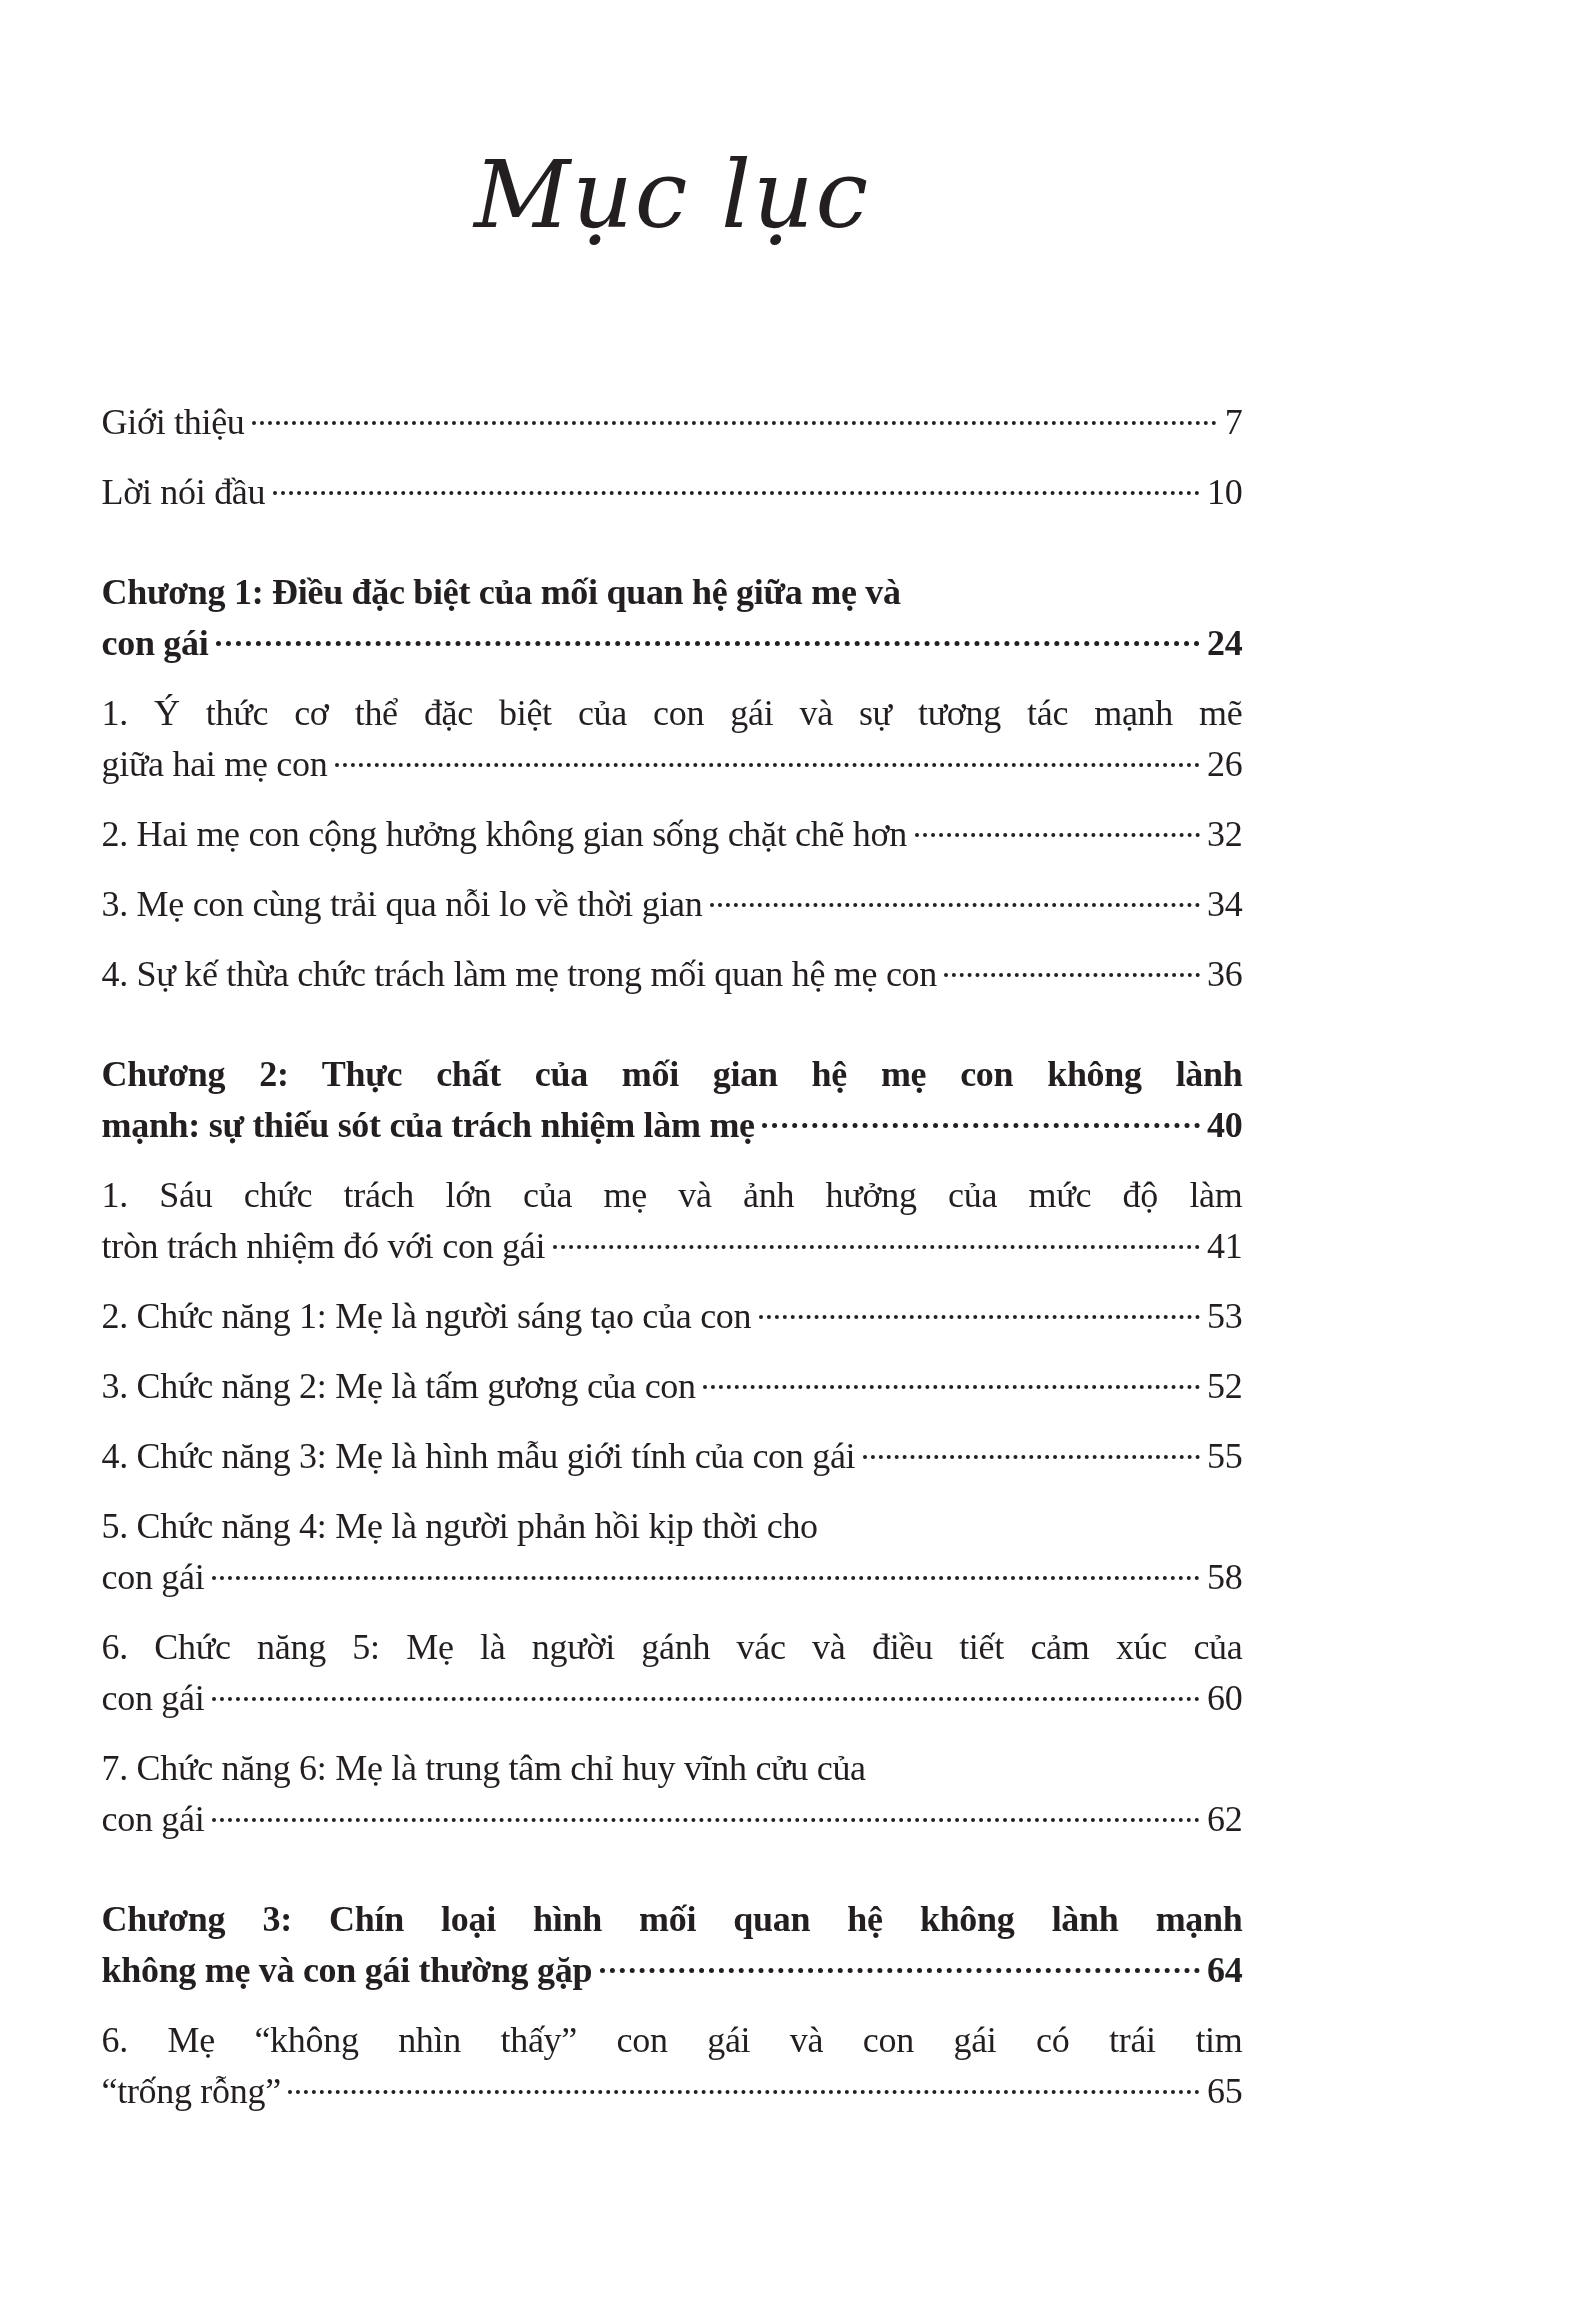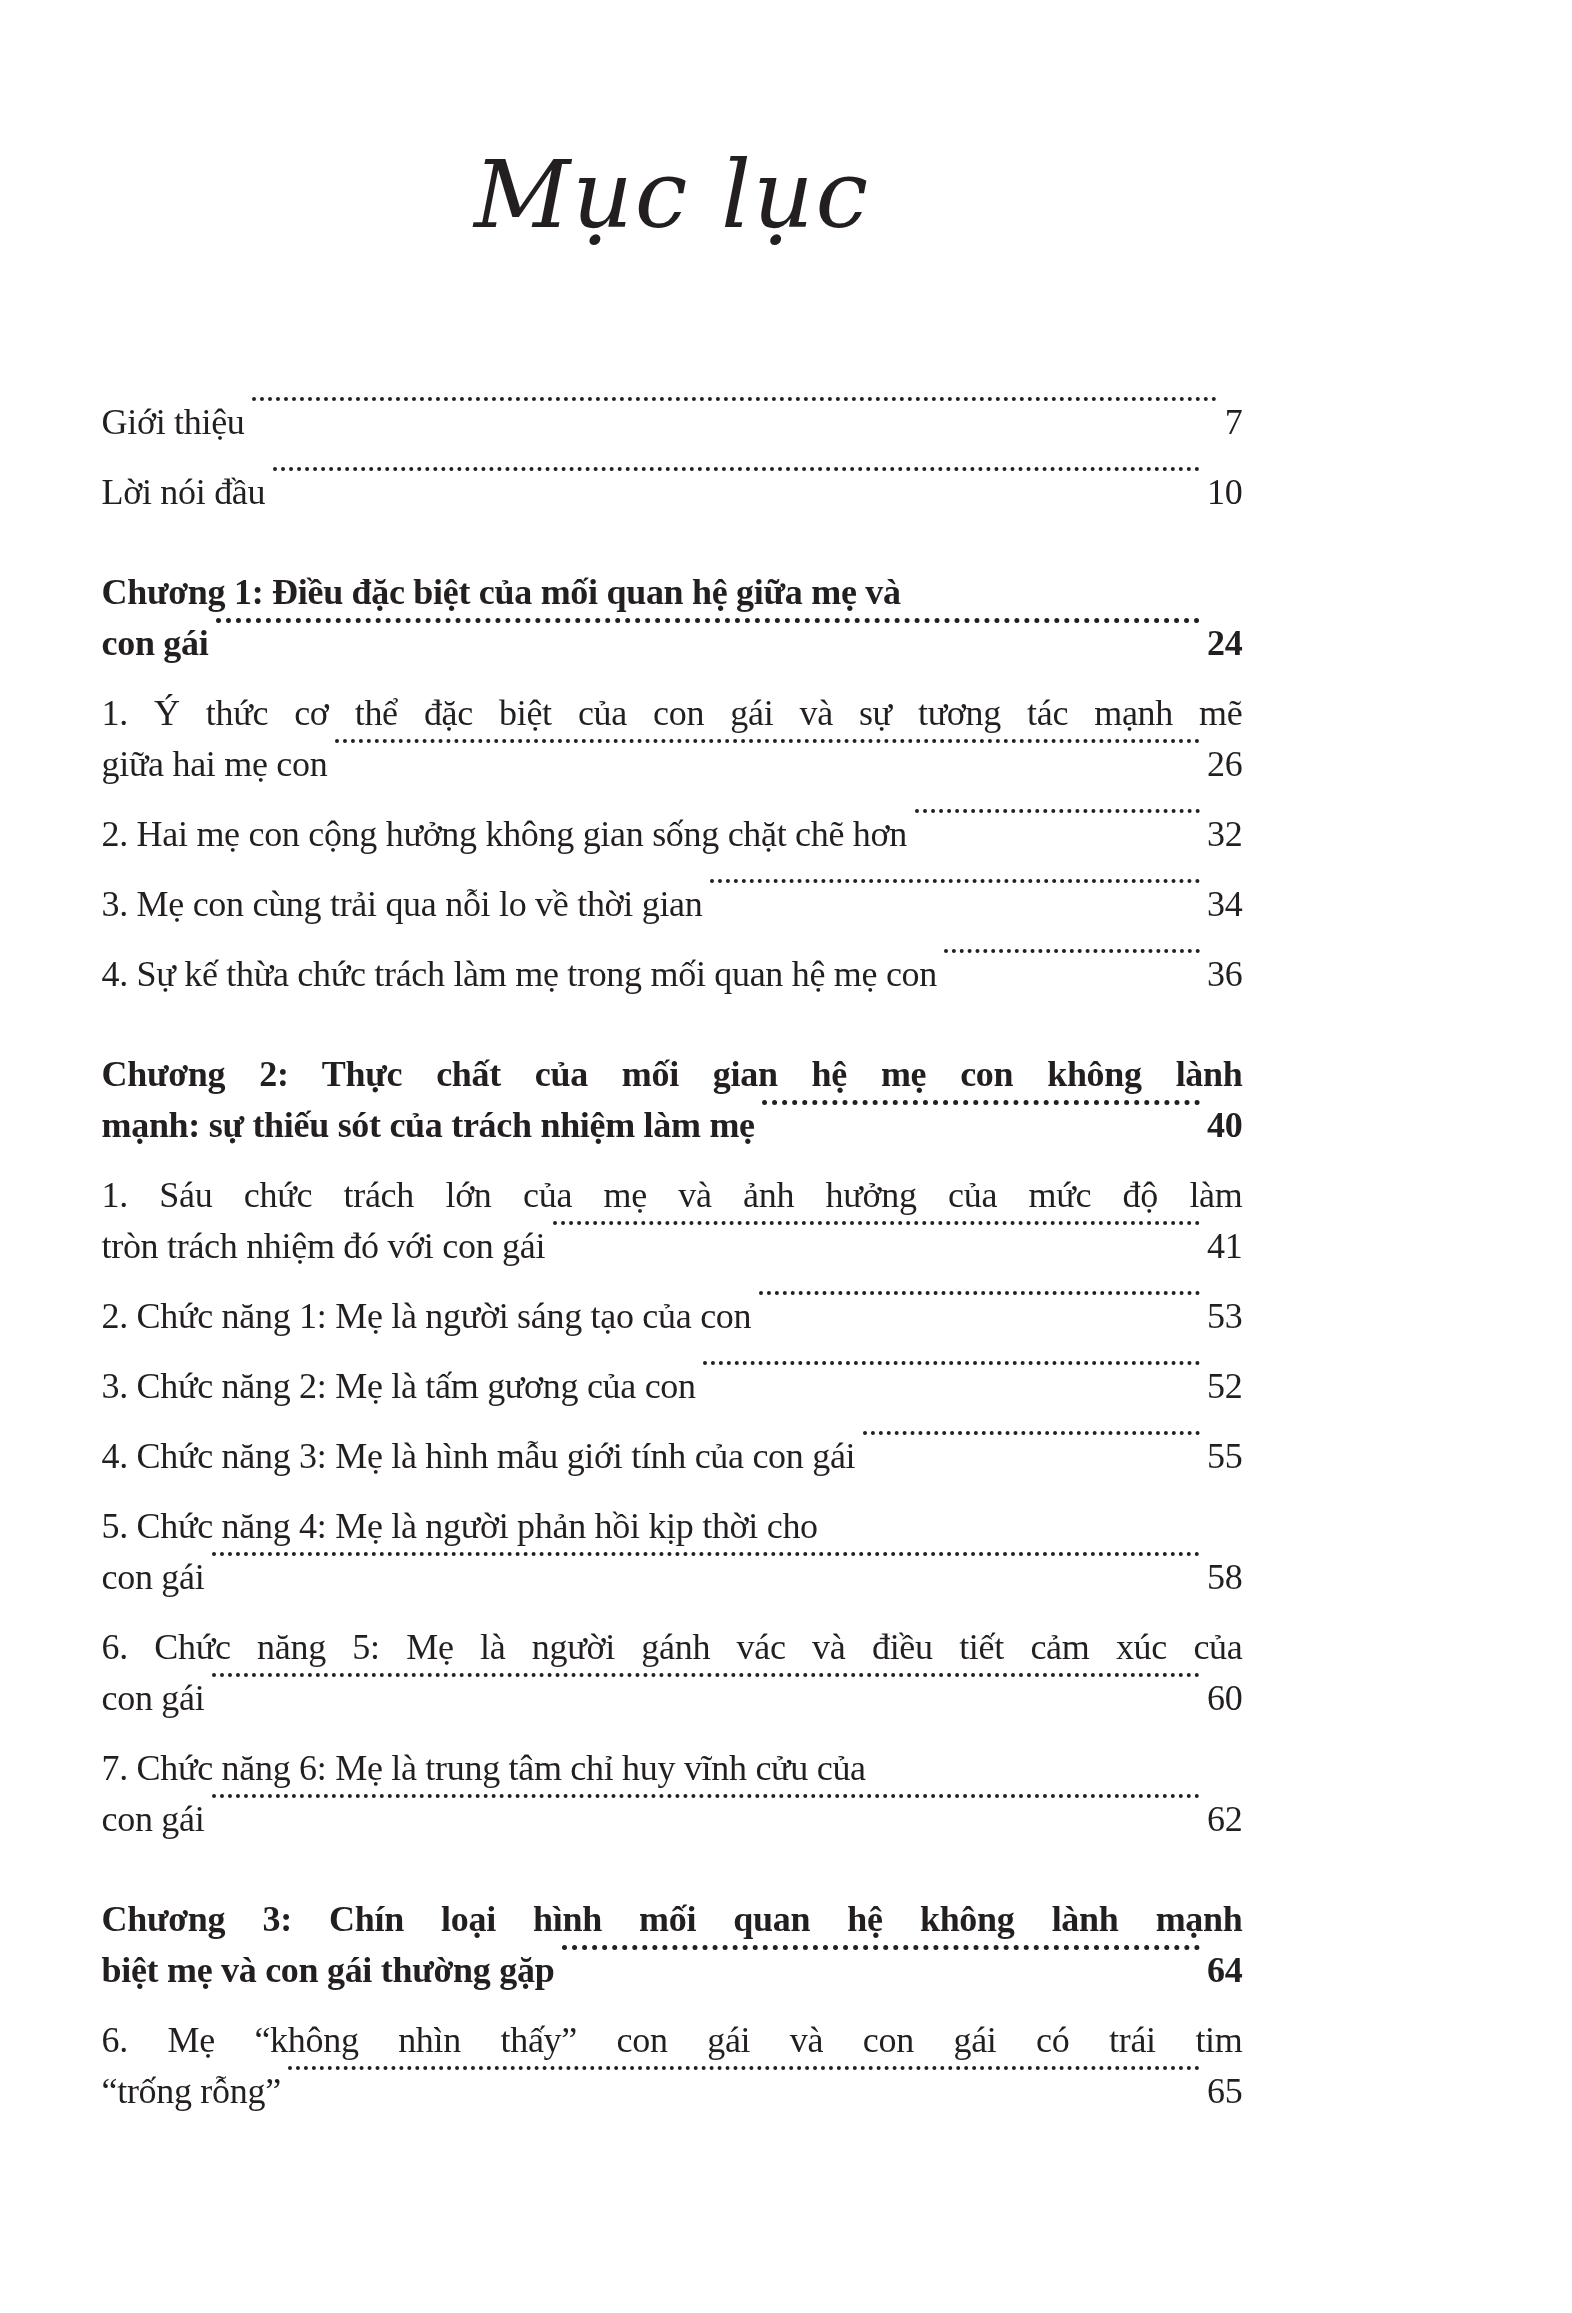--- a/index.html
+++ b/index.html
@@ -35,21 +35,21 @@
   .entry.chapter {
     font-weight: bold;
     margin-top: 49px;
   }
   .line.fill {
     text-align: justify;
     text-align-last: justify;
   }
   .lastline {
     display: flex;
-    align-items: flex-start;
+    align-items: center;
   }
   .lastline .txt {
     white-space: nowrap;
     padding-right: 5.6px;
   }
   .leader {
     flex: 1 1 auto;
     min-width: 22.5px;
     height: 0;
     border-bottom: 4.2px dotted #231f20;
@@ -177,21 +177,21 @@
         <div class="line">7. Chức năng 6: Mẹ là trung tâm chỉ huy vĩnh cửu của</div>
         <div class="lastline">
           <span class="txt">con gái</span>
           <span class="leader"></span>
           <span class="pg">62</span>
         </div>
       </div>
       <div class="entry chapter">
         <div class="line fill">Chương 3: Chín loại hình mối quan hệ không lành mạnh</div>
         <div class="lastline">
-          <span class="txt">biệt mẹ và con gái thường gặp</span>
+          <span class="txt">không mẹ và con gái thường gặp</span>
           <span class="leader"></span>
           <span class="pg">64</span>
         </div>
       </div>
       <div class="entry item">
         <div class="line fill">6. Mẹ “không nhìn thấy” con gái và con gái có trái tim</div>
         <div class="lastline">
           <span class="txt">“trống rỗng”</span>
           <span class="leader"></span>
           <span class="pg">65</span>

